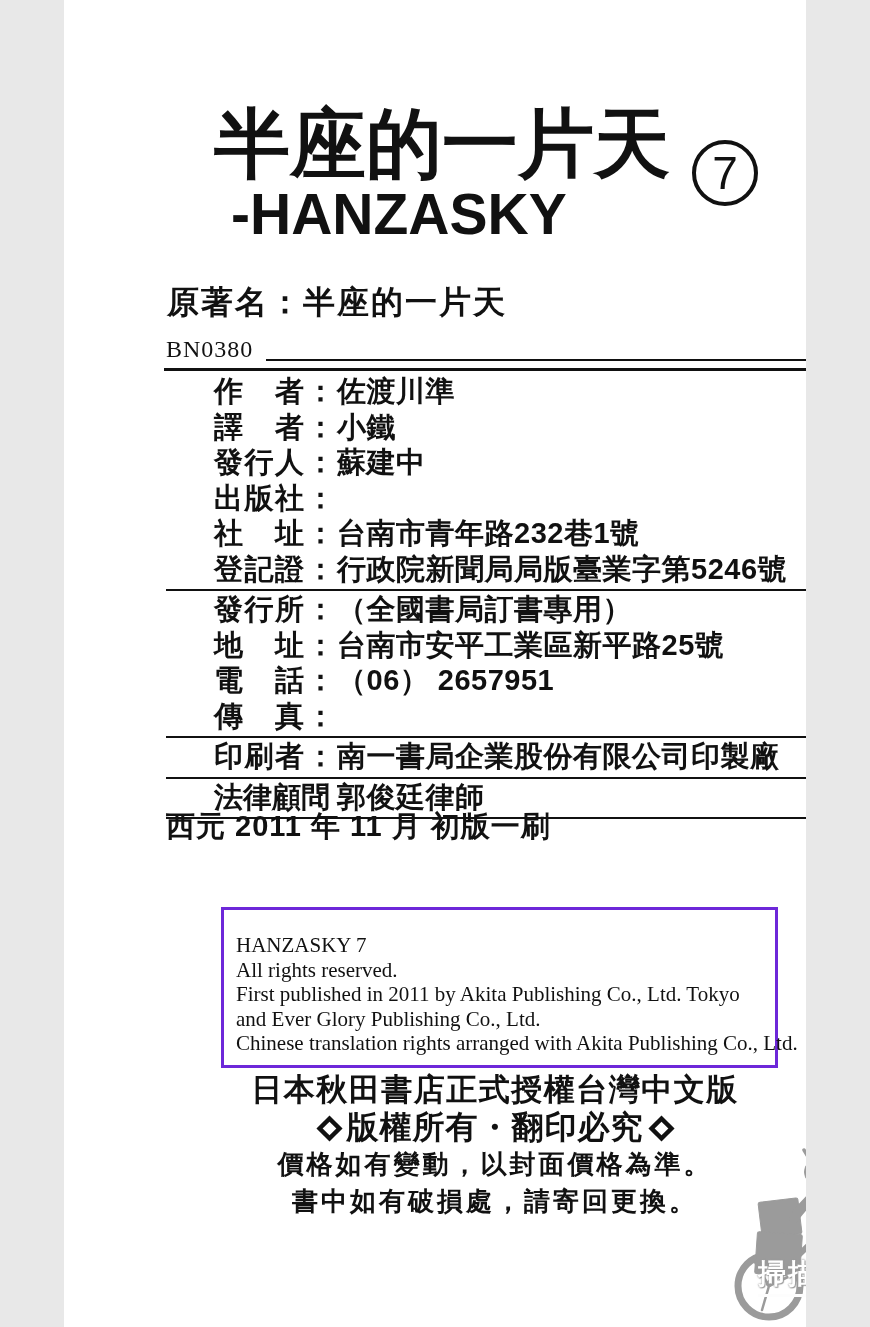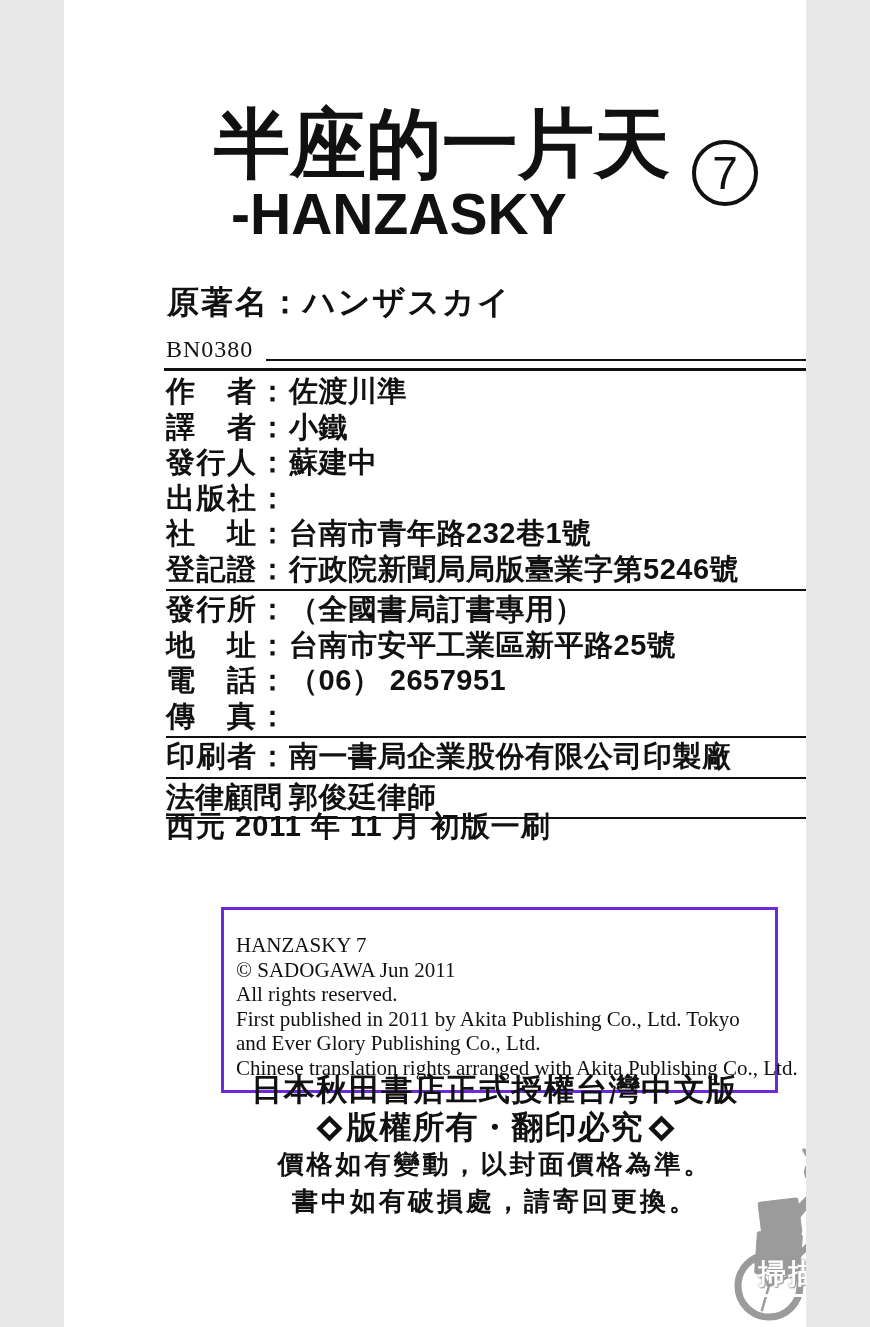--- a/index.html
+++ b/index.html
@@ -51,21 +51,21 @@
     position:absolute; left:100px; top:368px; width:672px; height:3px;
     background:#111;
   }
 
   
   .colophon {
     position:absolute; left:102px; top:373px; width:670px;
     font-size:29px; font-weight:600;
   }
   .col-group { border-bottom:2.5px solid #111; padding:1px 0 2px 0; }
-  .col-row { display:flex; line-height:35.5px; white-space:nowrap; }
+  .col-row { display:flex; line-height:35.5px; white-space:nowrap;margin-left:48px; }
   .row-label {
     width:90px; flex:0 0 90px;
     text-align:justify; text-align-last:justify; text-justify:inter-ideograph;
   }
   .row-colon { flex:0 0 auto; margin:0 2px 0 2px; }
   .row-value { flex:1 1 auto; letter-spacing:0.5px; }
   .edition-line {
     position:absolute; left:102px; top:807px; width:670px;
     text-align:left; font-size:29px; font-weight:600; letter-spacing:1px;
     white-space:nowrap;
@@ -129,21 +129,21 @@
 </head>
 <body>
 
 <div class="page">
 
   <div class="title-cjk">半座的一片天</div>
   <div class="title-latin">-HANZASKY</div>
   <div class="volume-badge">
     <span>7</span>
   </div>
-  <div class="original-title">原著名：ハンザスカイ</div>
+  <div class="original-title">原著名：半座的一片天</div>
 
   <div class="book-code">BN0380</div>
   <div class="code-baseline"></div>
   <div class="code-rule"></div>
 
   <div class="colophon">
 
     <div class="col-group">
       <div class="col-row">
         <span class="row-label">作者</span>
@@ -213,21 +213,20 @@
           <span class="row-value">郭俊廷律師</span>
       </div>
     </div>
 
   </div>
 
   <div class="edition-line">西元 2011 年 11 月  初版一刷</div>
 
   <div class="copyright-box">
     <div>HANZASKY 7</div>
-    <div>© SADOGAWA Jun 2011</div>
     <div>All rights reserved.</div>
     <div>First published in 2011 by Akita Publishing Co., Ltd. Tokyo</div>
     <div>and Ever Glory Publishing Co., Ltd.</div>
     <div>Chinese translation rights arranged with Akita Publishing Co., Ltd.</div>
   </div>
 
   <div class="footer">
     <div class="authorization-line">日本秋田書店正式授權台灣中文版</div>
     <div class="rights-line">
       <span class="diamond"></span><span>版權所有・翻印必究</span><span class="diamond"></span>

